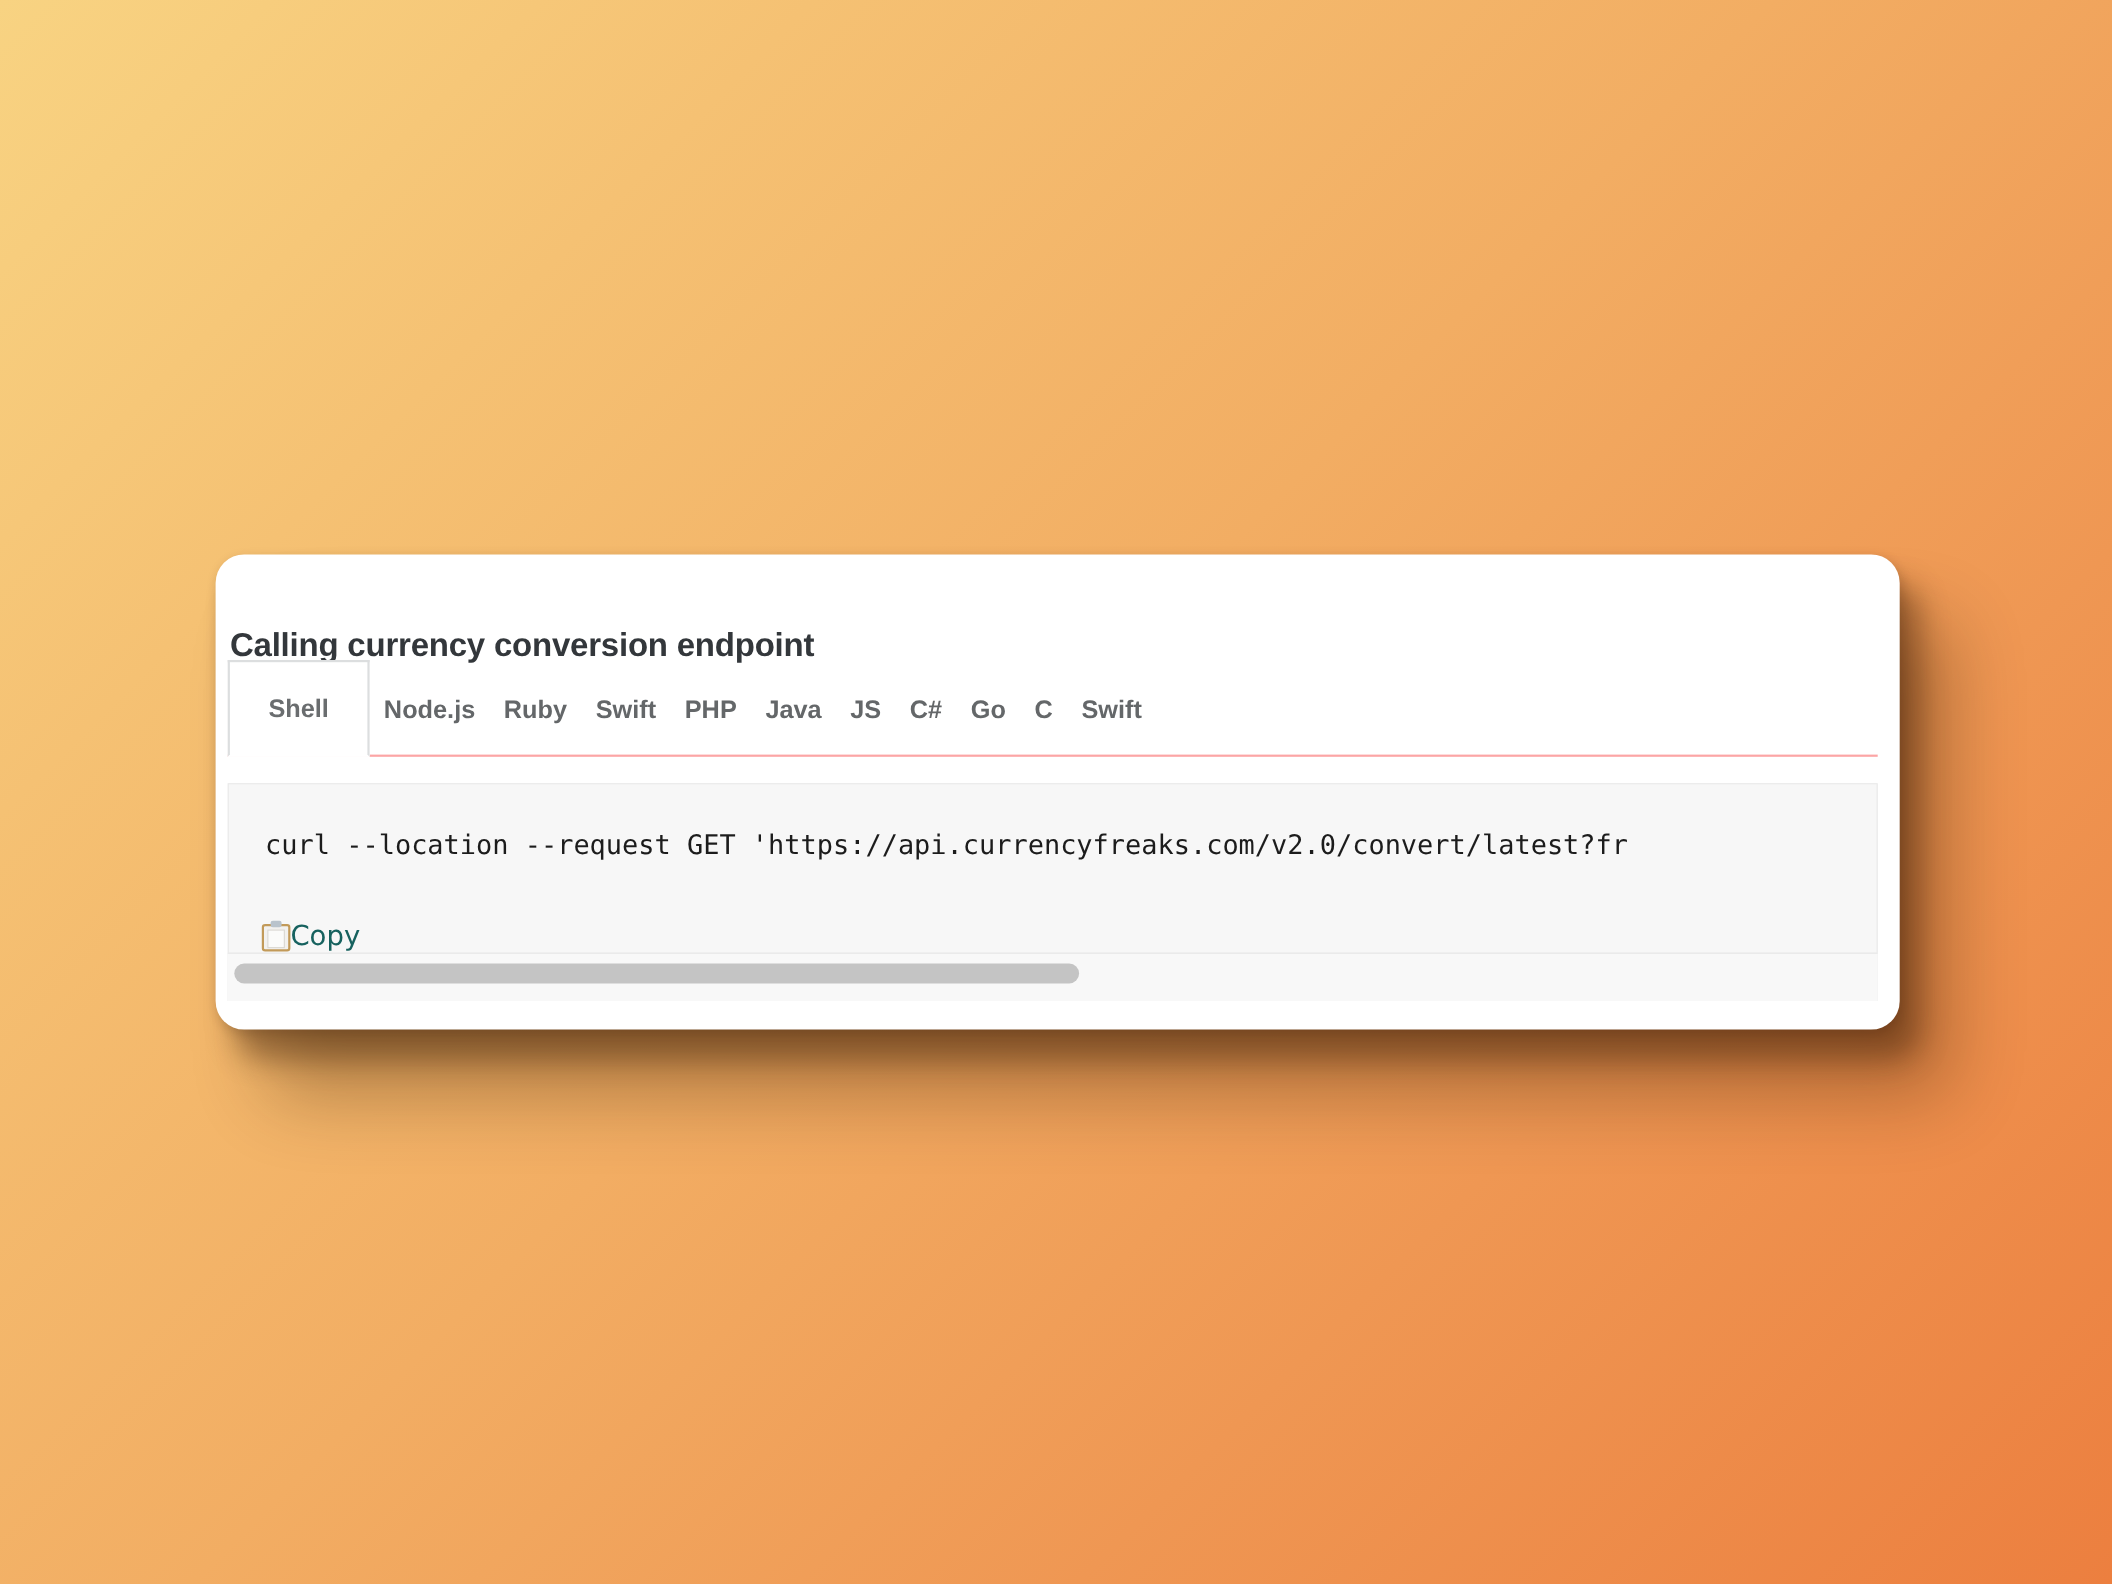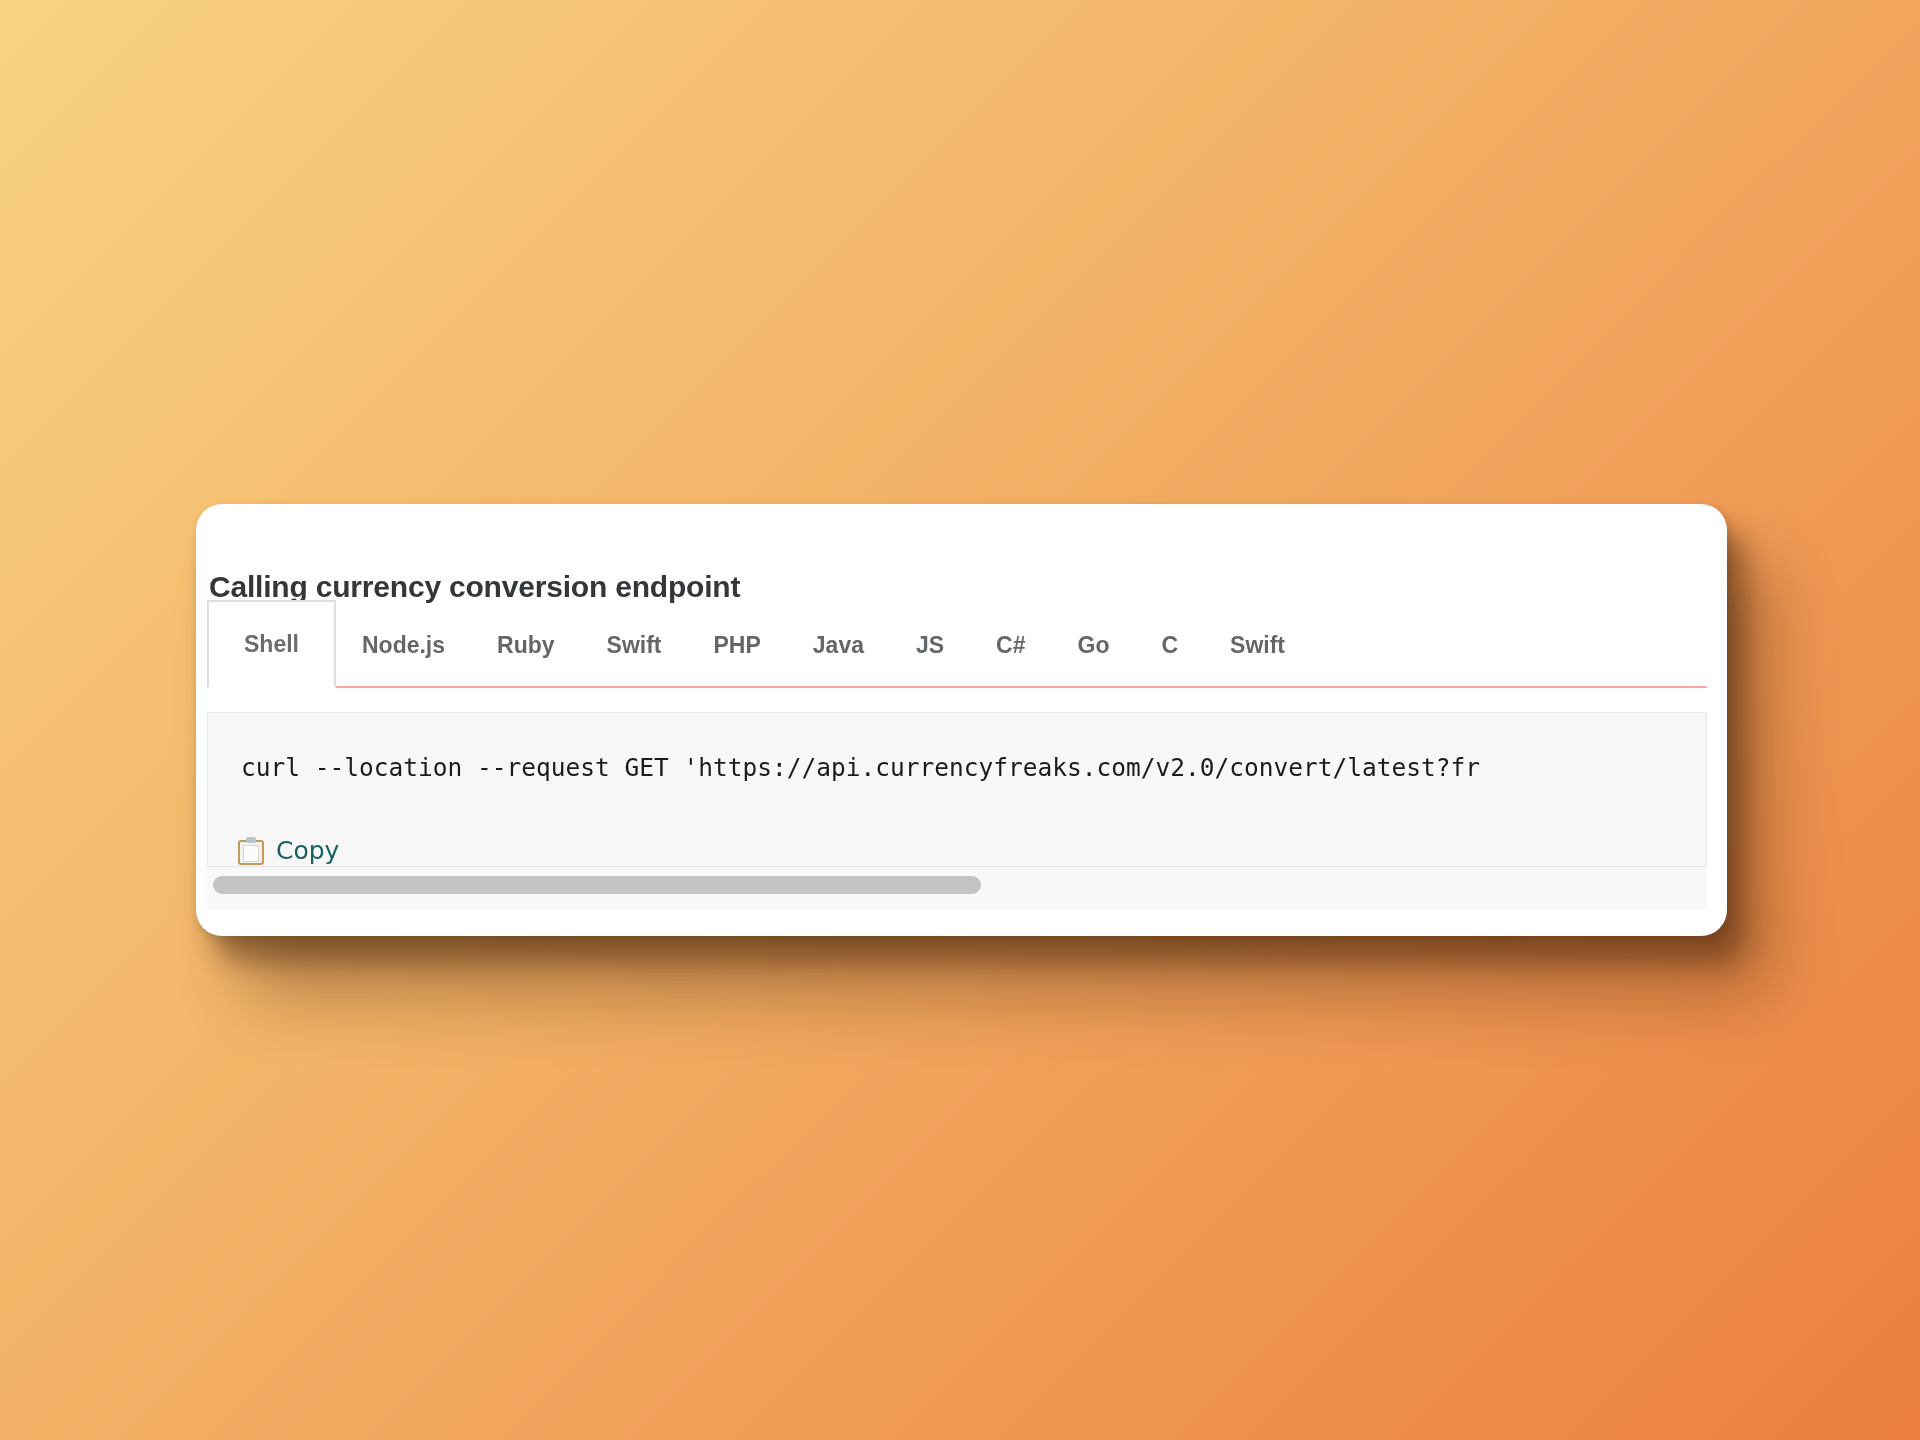--- a/index.html
+++ b/index.html
@@ -61,21 +61,21 @@
     align-items: stretch;
   }
 
   .tab {
     display: flex;
     align-items: center;
     justify-content: center;
     font-size: 23px;
     font-weight: bold;
     color: #646769;
-    padding: 0 24px;
+    padding: 0 11px;
     height: 88px;
     background: transparent;
     border: 2px solid transparent;
     border-bottom: none;
     cursor: pointer;
     white-space: nowrap;
   }
 
   .tab.active {
     background: #ffffff;
@@ -109,21 +109,20 @@
     white-space: pre;
     letter-spacing: 0px;
   }
 
   .copy-row {
     position: absolute;
     left: 30px;
     top: 123px;
     display: flex;
     align-items: center;
-    gap: 12px;
     cursor: pointer;
     text-align: center;
   }
 
   .clipboard-icon {
     width: 26px;
     height: 28px;
     position: relative;
     flex: 0 0 auto;
   }

